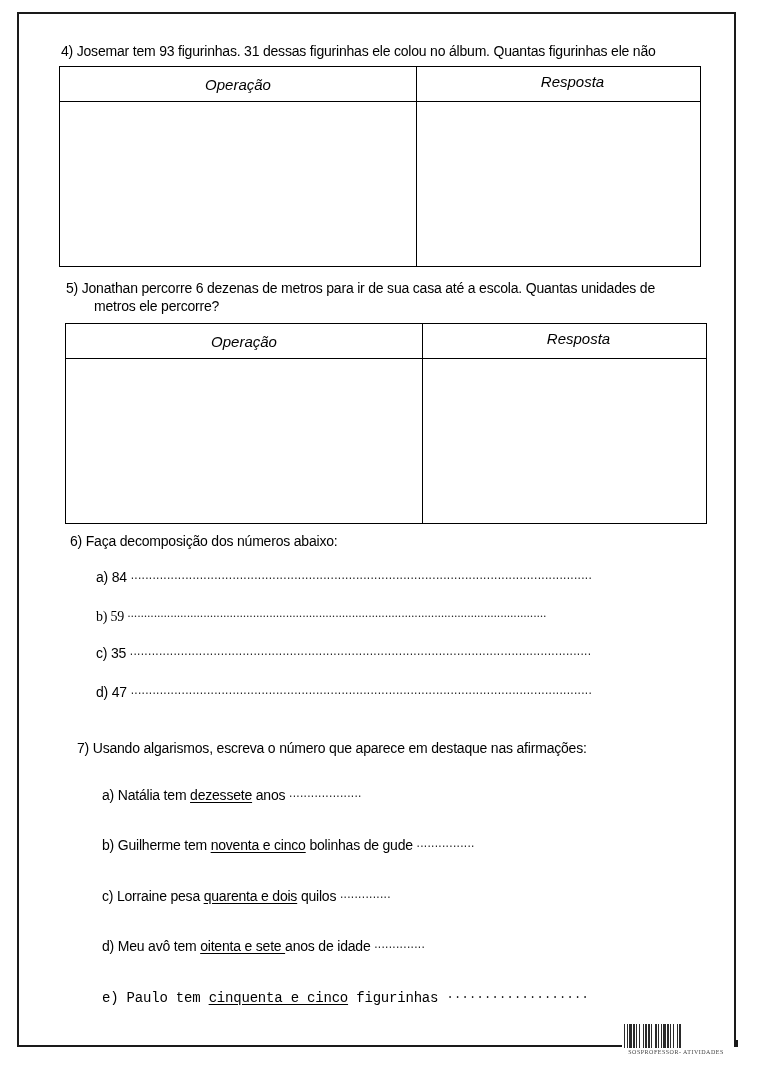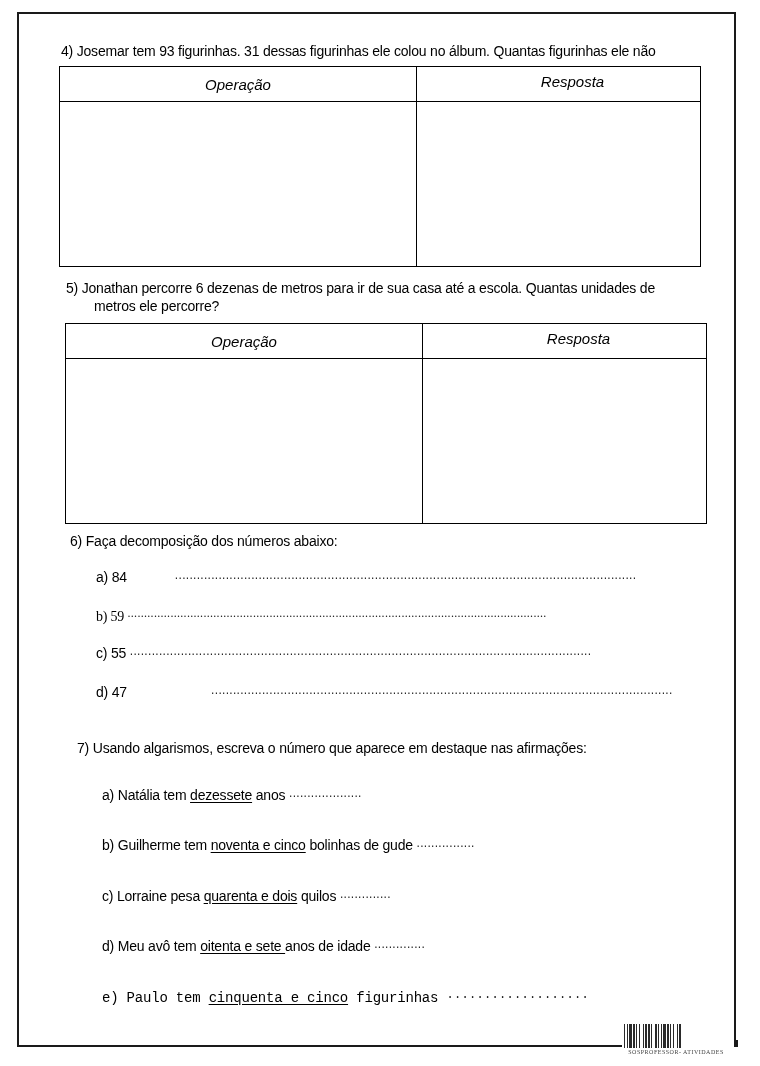--- a/index.html
+++ b/index.html
@@ -59,33 +59,33 @@
     <td class="h"><span class="r">Resposta</span></td>
   </tr>
   <tr>
     <td class="b"></td>
     <td class="b"></td>
   </tr>
 </tbody>
   </table>
 
 <div class="txt" style="left:70px; top:533px;text-align:center;">6) Faça decomposição dos números abaixo:</div>
-<div class="txt" style="left:96px; top:568px;text-align:center;">
+<div class="txt" style="left:96px; top:568px;">
   <span>a) 84</span>
   <span class="dots" style="width:550px;">...............................................................................................................................</span>
 </div>
 <div class="txt" style="left:96px; top:606px;font-family:Liberation Serif, serif;">
   <span>b) 59</span>
   <span class="dots" style="width:546px;">...............................................................................................................................</span>
 </div>
 <div class="txt" style="left:96px; top:644px;">
-  <span>c) 55</span>
+  <span>c) 35</span>
   <span class="dots" style="width:542px;">...............................................................................................................................</span>
 </div>
-<div class="txt" style="left:96px; top:683px;text-align:right;">
+<div class="txt" style="left:96px; top:683px;">
   <span>d) 47</span>
   <span class="dots" style="width:542px;">...............................................................................................................................</span>
 </div>
 
 <div class="txt" style="left:77px; top:740px;">7) Usando algarismos, escreva o número que aparece em destaque nas afirmações:</div>
 
 <div class="txt" style="left:102px; top:786px;">
   <span>a) Natália tem </span><u>dezessete</u><span> anos </span><span class="dots">....................</span>
 </div>
 <div class="txt" style="left:102px; top:836px;">

